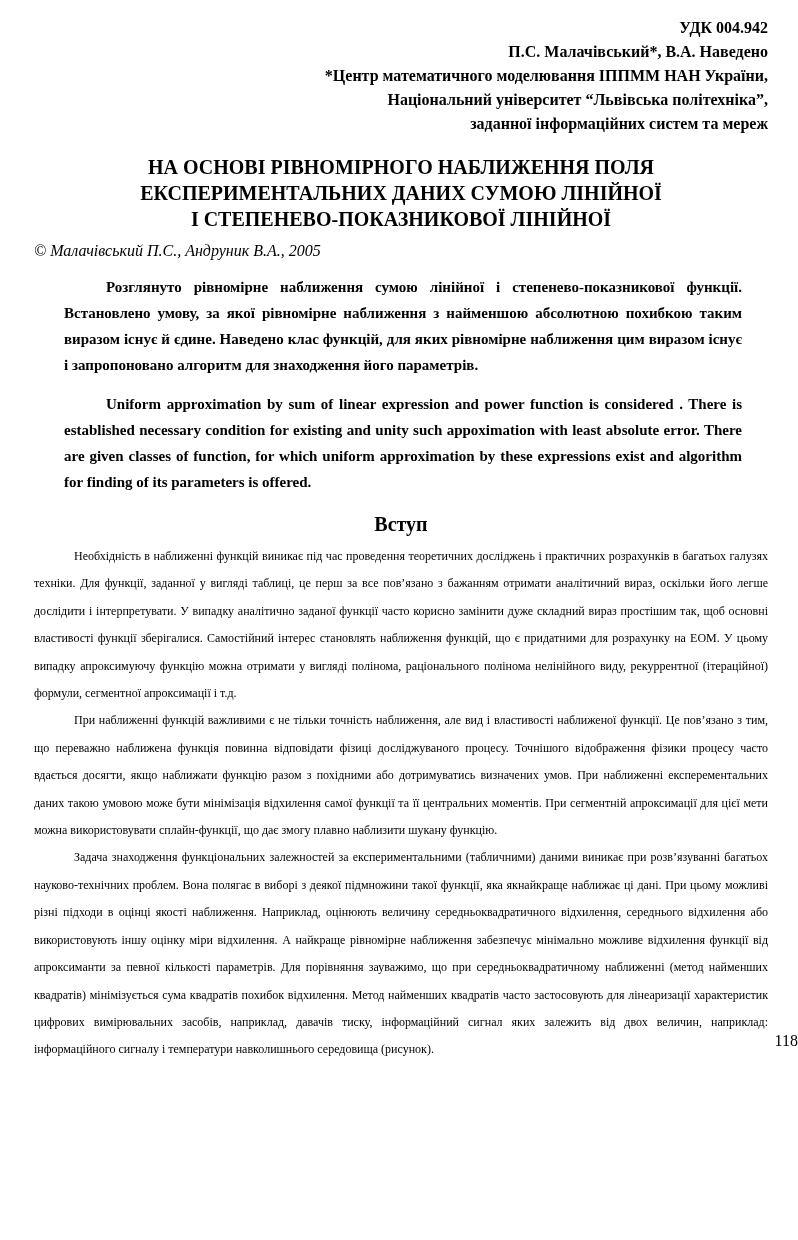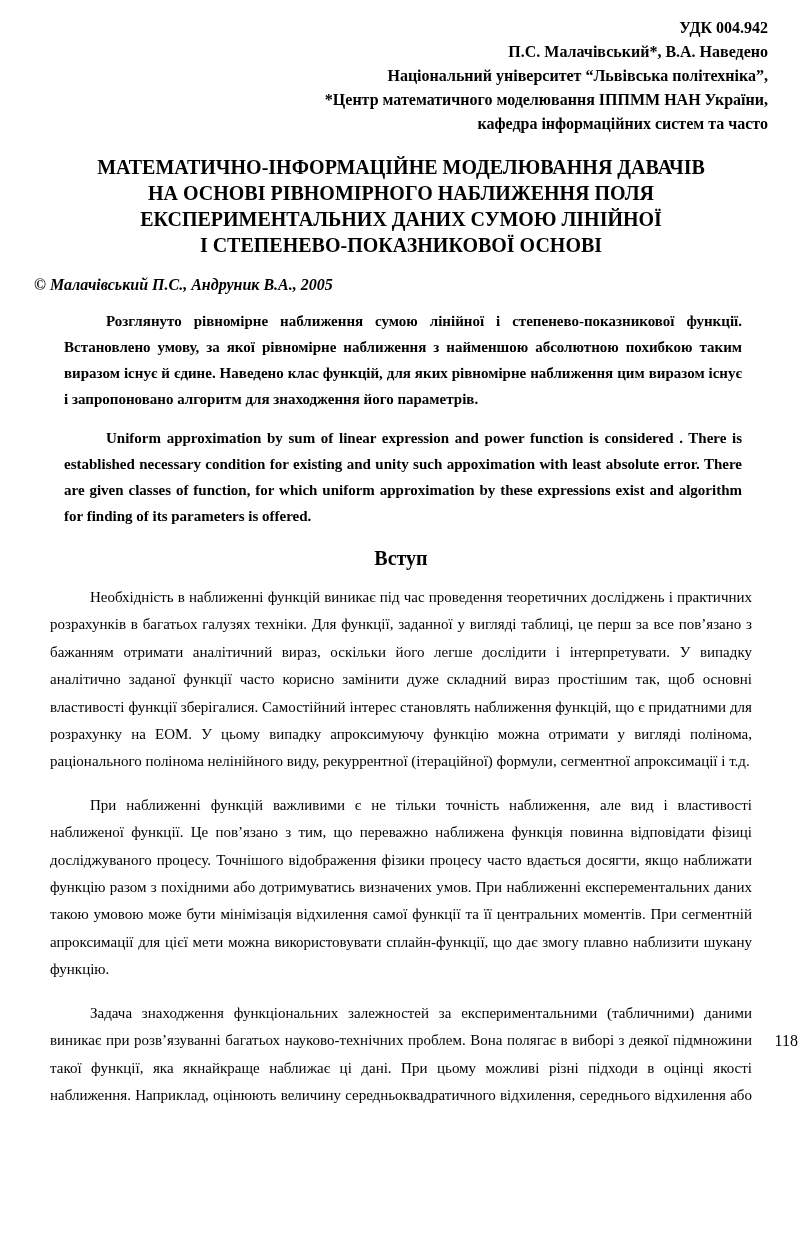--- a/index.html
+++ b/index.html
@@ -25,44 +25,43 @@
     line-height: 24px;
   }
   .paper-title {
     margin: 18px 0 0 0;
     text-align: center;
     font-weight: bold;
     font-size: 20px;
     line-height: 26px;
   }
   .copyright-line {
-    margin-top: 17px;
+    margin-top: 9px;
     font-style: italic;
     font-size: 16px;
     line-height: 20px;
-    font-weight: bold;
   }
   .abstract {
     margin: 13px 26px 0 30px;
     font-weight: bold;
     font-size: 15px;
     line-height: 26px;
     text-align: justify;
     text-indent: 42px;
   }
   .section-heading {
     margin: 19px 0 9px 0;
     text-align: center;
     font-weight: bold;
     font-size: 20px;
     line-height: 20px;
   }
   .body-paragraph {
-    margin: 16px;
-    font-size: 15px;
+    margin: 0;
+    font-size: 12px;
     line-height: 27.4px;
     text-align: justify;
     text-indent: 40px;
   }
   .page-number {
     position: absolute;
     left: 0;
     right: 0;
     bottom: 58px;
     text-align: right;
@@ -71,30 +70,29 @@
   }
 </style>
 </head>
 <body>
 
 <div class="page">
 
   <div class="header-block">
     <div>УДК 004.942</div>
     <div>П.С. Малачівський*, В.А. Наведено</div>
+    <div>*Центр математичного моделювання ІППММ НАН України,</div>
     <div>Національний університет “Львівська політехніка”,</div>
-    <div>*Центр математичного моделювання ІППММ НАН України,</div>
-    <div>кафедра інформаційних систем та часто</div>
+    <div>заданної інформаційних систем та мереж</div>
   </div>
 
   <h1 class="paper-title">
-    <div>МАТЕМАТИЧНО-ІНФОРМАЦІЙНЕ МОДЕЛЮВАННЯ ДАВАЧІВ</div>
     <div>НА ОСНОВІ РІВНОМІРНОГО НАБЛИЖЕННЯ ПОЛЯ</div>
     <div>ЕКСПЕРИМЕНТАЛЬНИХ ДАНИХ СУМОЮ ЛІНІЙНОЇ</div>
-    <div>І СТЕПЕНЕВО-ПОКАЗНИКОВОЇ ОСНОВІ</div>
+    <div>І СТЕПЕНЕВО-ПОКАЗНИКОВОЇ ЛІНІЙНОЇ</div>
   </h1>
 
   <div class="copyright-line">© Малачівський П.С., Андруник В.А., 2005</div>
 
   <p class="abstract">Розглянуто рівномірне наближення сумою лінійної і степенево-показникової функції. Встановлено умову, за якої рівномірне наближення з найменшою абсолютною похибкою таким виразом існує й єдине. Наведено клас функцій, для яких рівномірне наближення цим виразом існує і запропоновано алгоритм для знаходження його параметрів.</p>
 
   <p class="abstract">Uniform approximation by sum of linear expression and power function is considered . There is established necessary condition for existing and unity such appoximation with least absolute error. There are given classes of function, for which uniform approximation by these expressions exist and algorithm for finding of its parameters is offered.</p>
 
   <h2 class="section-heading">Вступ</h2>
 

